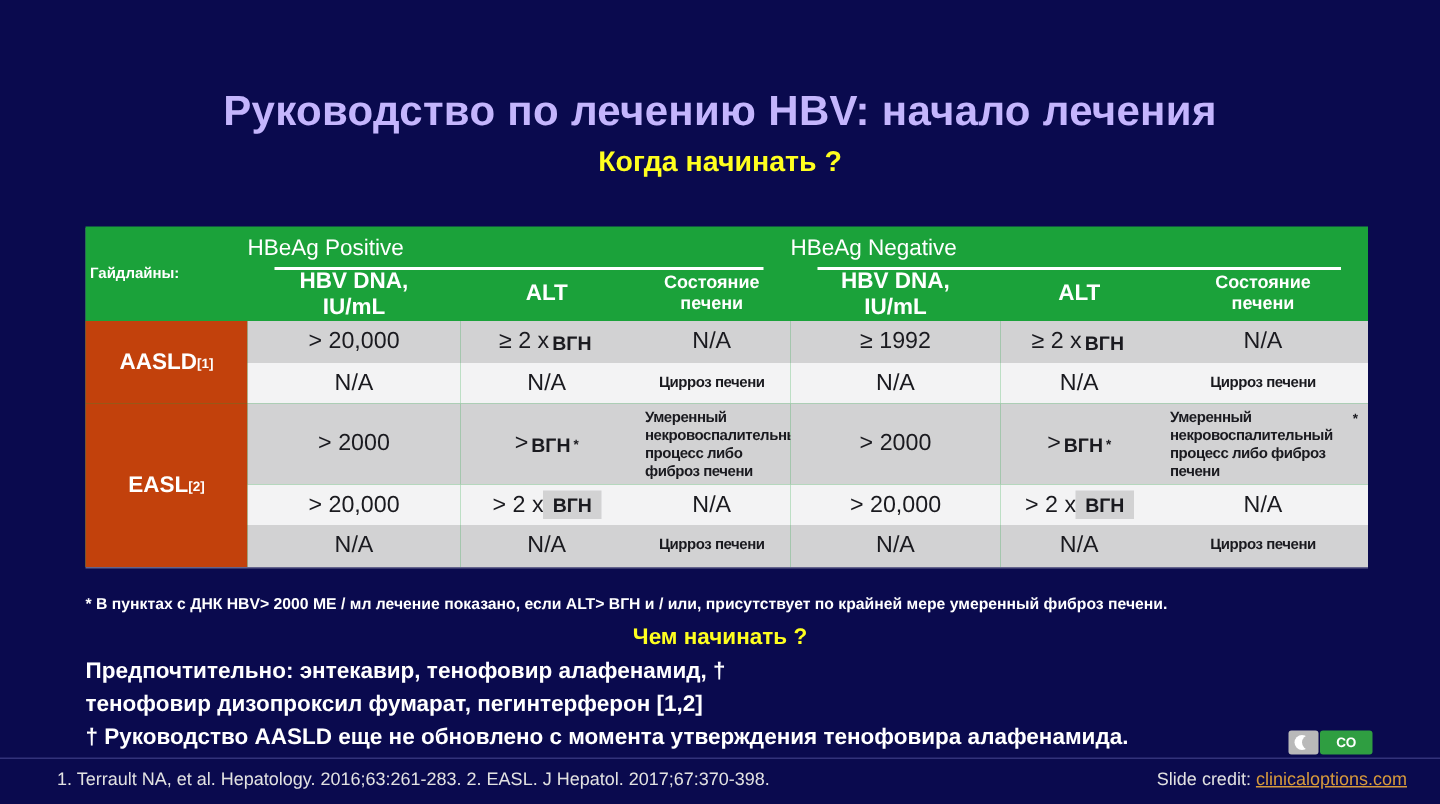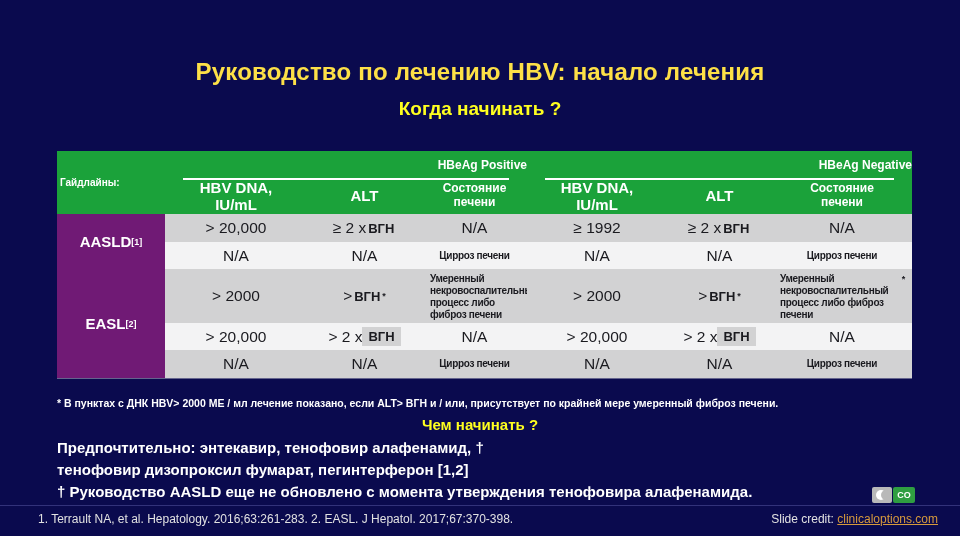--- a/index.html
+++ b/index.html
@@ -3,42 +3,42 @@
 <meta charset="utf-8">
 <style>
   * { margin:0; padding:0; box-sizing:border-box; }
   html,body { background:#0a0a4e; }
   .slide {
     position:relative; width:960px; height:536px; overflow:hidden;
     background:#0a0a4e; font-family:"Liberation Sans",sans-serif;
   }
   .title {
     position:absolute; top:58px; left:0; right:0; text-align:center;
-    color:#fde047; font-size:24px; font-weight:bold; letter-spacing:0.2px;
+    color:#c4b5fd; font-size:28px; font-weight:bold; letter-spacing:0.2px;
   }
   .subtitle {
     position:absolute; top:98px; left:0; right:0; text-align:center;
     color:#ffff1f; font-size:19px; font-weight:bold;
   }
   
   .tbl { position:absolute; left:57px; top:151px; width:855px; box-shadow:0 1px 0 rgba(210,210,220,.45); }
   .tbl-head { display:grid; grid-template-columns:108px 362px 385px; background:#1ba23a; color:#fff; }
   .corner { display:flex; align-items:center; padding-left:3px; font-size:10px; font-weight:bold; }
   .group { position:relative; }
-  .gtitle { height:27px; line-height:29px; text-align:right; font-size:12px; font-weight:bold; }
+  .gtitle { height:27px; line-height:29px; text-align:left; font-size:15px; font-weight:normal; }
   .gline { position:absolute; top:27px; left:18px; right:18px; height:2px; background:#fff; }
   .gcols { display:grid; height:36px; }
   .gcols-pos { grid-template-columns:142px 115px 105px; }
   .gcols-neg { grid-template-columns:140px 105px 140px; }
   .ghead { display:flex; align-items:center; justify-content:center; text-align:center;
            font-size:15px; font-weight:bold; line-height:1.15; }
   .ghead-small { font-size:12px; }
   .tbl-body { display:grid; grid-template-columns:108px 142px 115px 105px 140px 105px 140px;
               grid-template-rows:28px 27px 54px 27px 28px; background:#1ba23a; }
-  .gcell { background:#701a75; color:#fff; display:flex; align-items:center; justify-content:center;
+  .gcell { background:#c2410c; color:#fff; display:flex; align-items:center; justify-content:center;
            font-weight:bold; font-size:15px; }
   .gcell sup { font-size:9px; line-height:0; }
   .cell { display:flex; align-items:center; justify-content:center; color:#1a1a1f; font-size:15.5px; }
   .c-grey { background:#d2d2d3; }
   .c-light { background:#f3f3f4; }
   .c-small { font-size:10px; font-weight:bold; letter-spacing:-0.3px; line-height:1.2; }
   .c-left { display:block; text-align:left; padding:4px 3px 0 8px; }
   .cell sup { font-size:9px; vertical-align:super; line-height:0; font-weight:bold; }
   .chip { font-size:13px; font-weight:bold; padding:0 2px; }
   .chipbg { background:#d2d2d3; padding:2px 6px; }
@@ -56,21 +56,21 @@
             color:#e2e2e2; font-size:12px; }
   .credit a { color:#d79a3c; text-decoration:underline; cursor:pointer; }
   
   .cco { position:absolute; right:45px; top:487px; display:flex; }
   .cco-left { width:20px; height:16px; background:#b9b9b9; border-radius:2px;
               position:relative; margin-right:1px; display:inline-block; }
   .cco-left::before { content:""; position:absolute; left:4px; top:3px; width:10px; height:10px;
                       border-radius:50%; background:#ffffff; }
   .cco-left::after { content:""; position:absolute; left:9px; top:3px; width:10px; height:10px;
                      border-radius:50%; background:#b9b9b9; }
-  .cco-right { width:22px; height:16px; background:#2f9e41; border-radius:2px; color:#fff;
+  .cco-right { width:35px; height:16px; background:#2f9e41; border-radius:2px; color:#fff;
                font-size:9px; font-weight:bold; line-height:16px; text-align:center;
                display:inline-block; }
 </style>
 </head>
 <body>
 
 <div class="slide">
   <div class="title">Руководство по лечению HBV: начало лечения</div>
   <div class="subtitle">Когда начинать ?</div>
 

